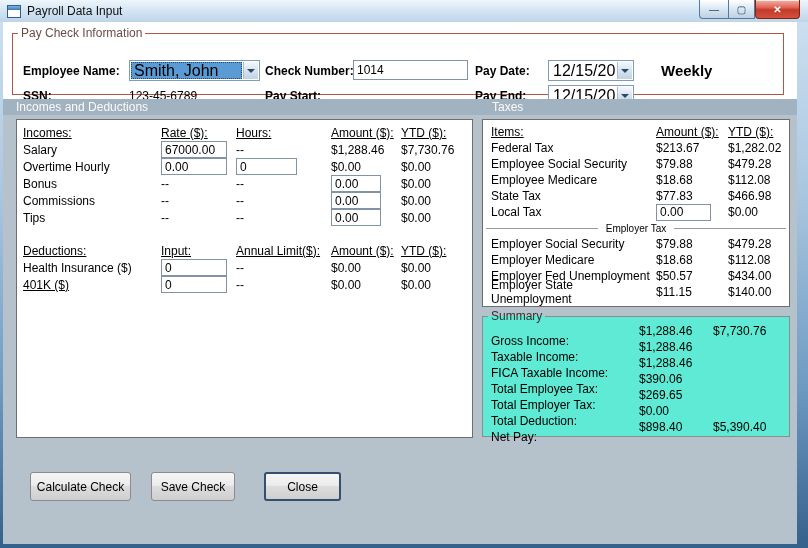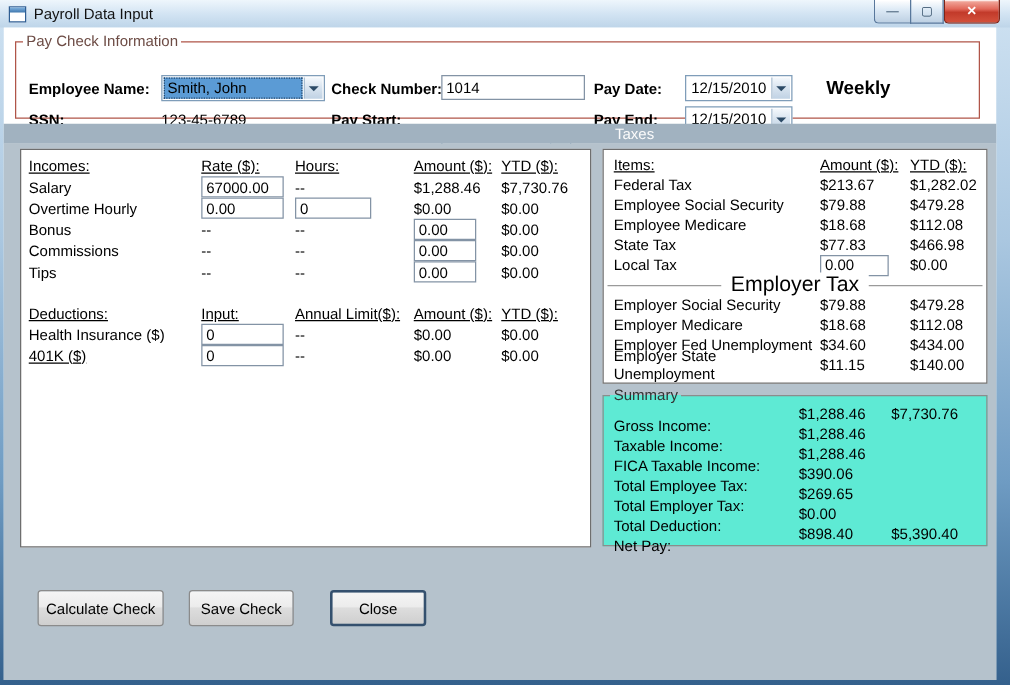--- a/index.html
+++ b/index.html
@@ -39,21 +39,21 @@
   .plabel { position:absolute; font-size:12px; font-weight:bold; white-space:nowrap; }
   .pval   { position:absolute; font-size:12px; white-space:nowrap; }
   .weekly { position:absolute; left:648px; top:22px; font-size:15px; font-weight:bold; }
 
   .tin { border:1px solid #8393a5; background:#fff; font-family:inherit; font-size:12px;
     padding:0 3px; height:18px; color:#000; }
   .paygroup .tin { position:absolute; height:20px; }
 
   .combo { position:absolute; height:21px; background:#fff; border:1px solid #7f9db9; }
   .combo-val { position:absolute; left:1px; top:1px; right:17px; bottom:1px;
-    font-size:12px; line-height:17px; padding-left:3px; white-space:nowrap; overflow:hidden; }
+    font-size:16px; line-height:17px; padding-left:3px; white-space:nowrap; overflow:hidden; }
   .combo-val.hl { background:#5b9bd5; outline:1px dotted #24476b; outline-offset:-1px; }
   .combo-btn { position:absolute; right:1px; top:1px; bottom:1px; width:15px;
     background:linear-gradient(180deg,#f4f8fc,#d7e3ef 50%,#c0d2e4);
     border-left:1px solid #a9bed2; display:flex; align-items:center; justify-content:center; }
   .arr { width:0; height:0; border-left:4px solid transparent; border-right:4px solid transparent;
     border-top:4px solid #2c4a66; }
 
   
   .band { position:absolute; left:0; top:77px; width:100%; height:16px;
     background:#a1b2c0; color:#fbfbfb; font-size:12px; }
@@ -70,21 +70,21 @@
   .itbl { padding-top:4px; }
   .irow { display:flex; align-items:center; height:17px; font-size:12px; padding-left:6px; }
   .c1{width:138px;} .c2{width:75px;} .c3{width:95px;} .c4{width:70px;} .c5{flex:1;}
   .spacer { height:16px; }
 
   .ttbl { padding-top:4px; }
   .trow { display:flex; align-items:center; height:16px; font-size:12px; padding-left:8px; }
   .t1{width:165px;} .t2{width:72px;} .t3{flex:1;}
   .emp-div { position:relative; height:16px; display:flex; align-items:center; justify-content:center; margin:0 3px; }
   .emp-div::before { content:""; position:absolute; left:0; right:0; top:50%; border-top:1px solid #9a9a9a; }
-  .emp-div span { position:relative; background:#fff; padding:0 8px; font-size:17px; }
+  .emp-div span { position:relative; background:#fff; padding:0 8px; font-size:10px; }
 
   .u { text-decoration:underline; }
 
   .summary-group { position:absolute; left:479px; top:194px; width:308px; height:128px;
     border:1px solid #8c8c8c; background:#5eead4; }
   .summary-group legend { font-size:12px; color:#333; margin-left:5px; padding:0 3px; }
   .srow { display:flex; align-items:center; height:16px; font-size:12px; padding-left:8px; }
   .s1{width:148px;margin-top:20px;} .s2{width:74px;} .s3{flex:1;}
 
   .iw66{width:66px;} .iw61{width:61px;} .iw50{width:50px;} .iw55{width:55px;}
@@ -158,20 +158,21 @@
       <span class="plabel" style="left:462px;top:49px;">Pay End:</span>
       <div class="combo" style="left:535px;top:45px;width:86px;">
         <span class="combo-val">12/15/2010</span>
         <span class="combo-btn">
             <i class="arr"></i>
           </span>
       </div>
     </fieldset>
 
     <div class="band">
+      <span class="bleft">Incomes and Deductions</span>
       <span class="bright">Taxes</span>
     </div>
 
     <div class="workarea">
 
       <div class="panel incomes-panel">
         <div class="itbl">
           <div class="irow">
             <span class="c1 u">Incomes:</span>
             <span class="c2 u">Rate ($):</span>
@@ -281,21 +282,21 @@
             <span class="t2">$79.88</span>
             <span class="t3">$479.28</span>
           </div>
           <div class="trow">
             <span class="t1">Employer Medicare</span>
             <span class="t2">$18.68</span>
             <span class="t3">$112.08</span>
           </div>
           <div class="trow">
             <span class="t1">Employer Fed Unemployment</span>
-            <span class="t2">$34.60</span>
+            <span class="t2">$50.57</span>
             <span class="t3">$434.00</span>
           </div>
           <div class="trow">
             <span class="t1">Employer State Unemployment</span>
             <span class="t2">$11.15</span>
             <span class="t3">$140.00</span>
           </div>
         </div>
       </div>
 

